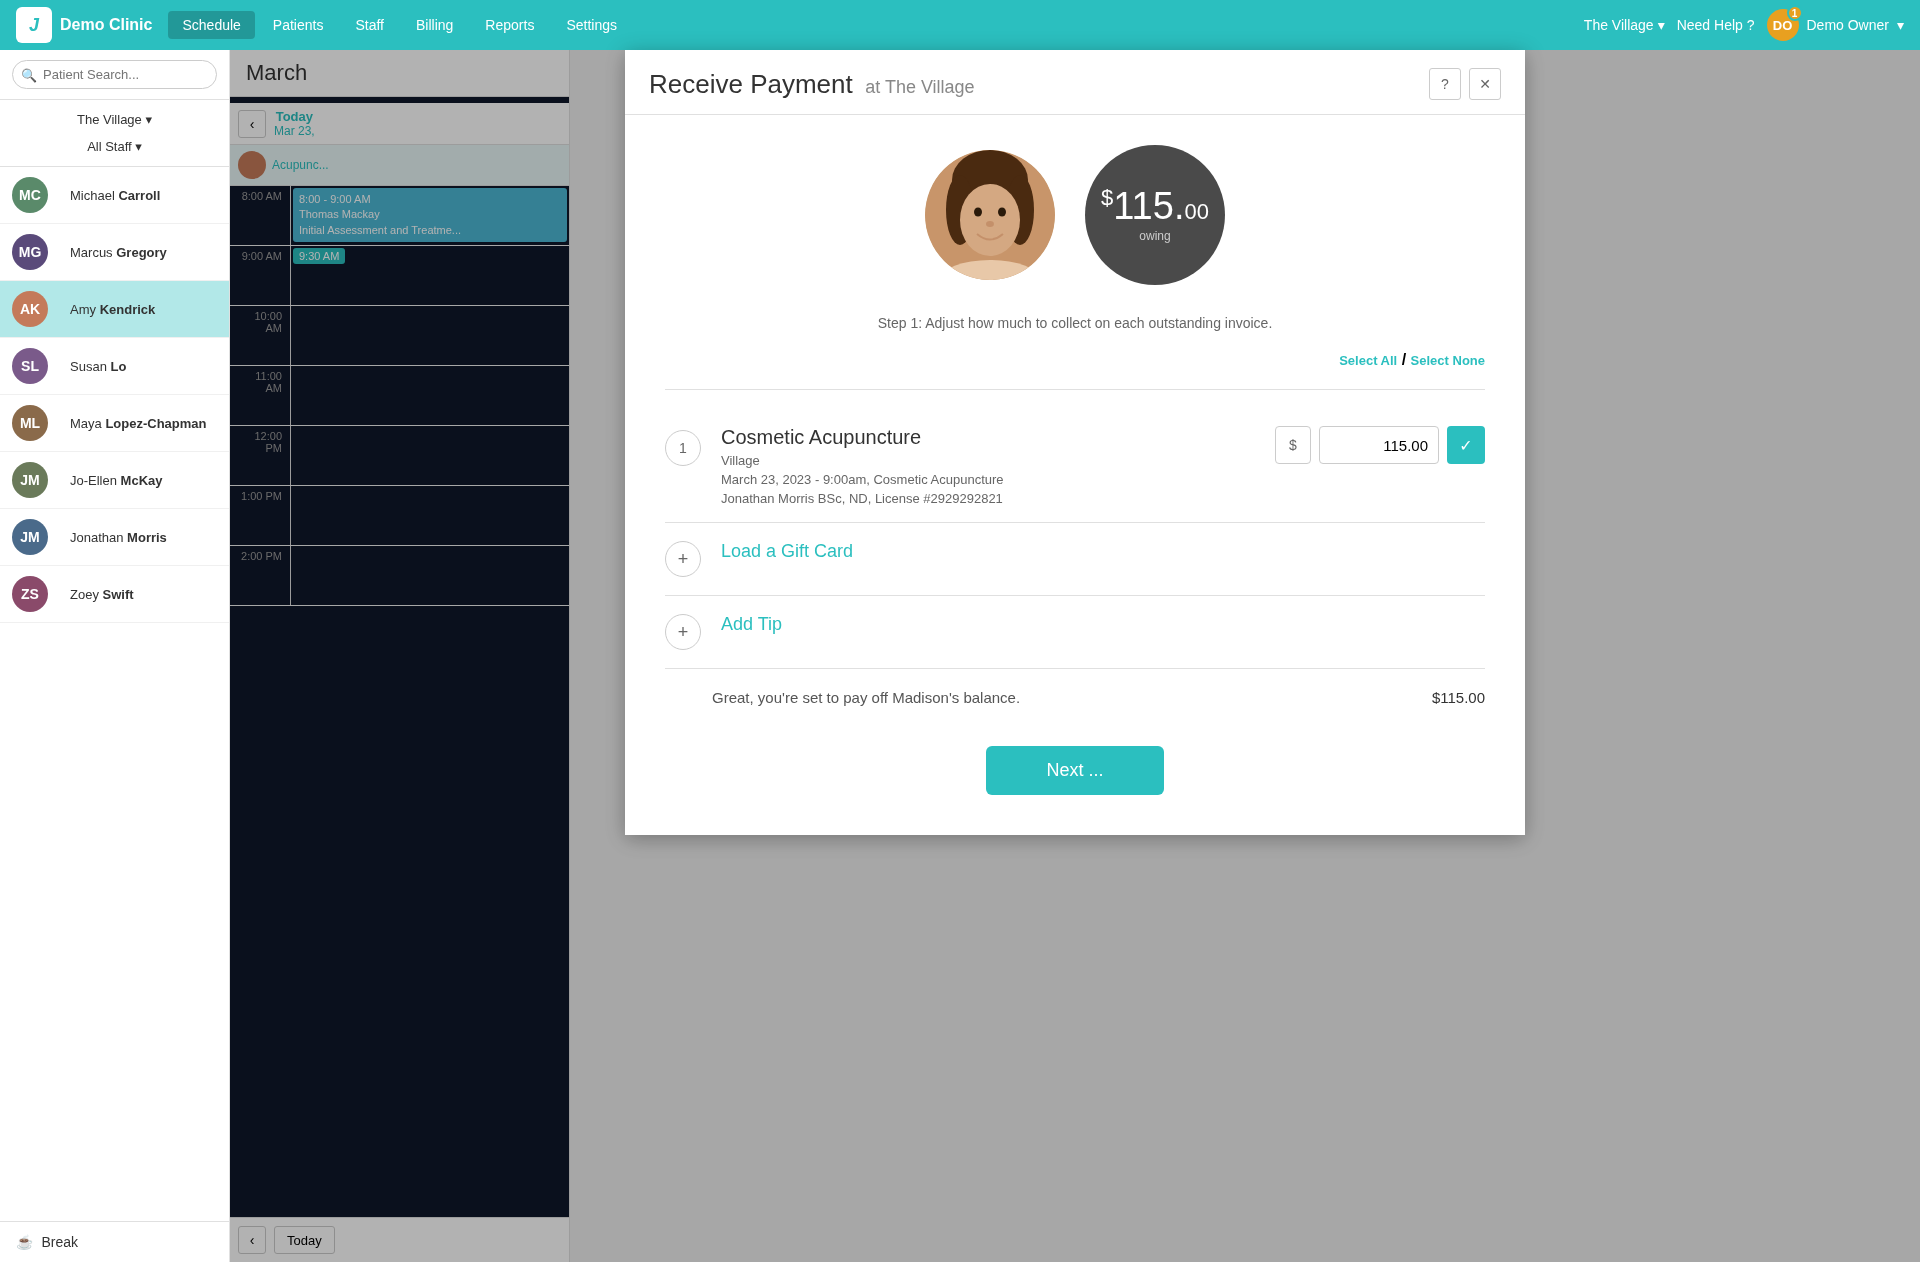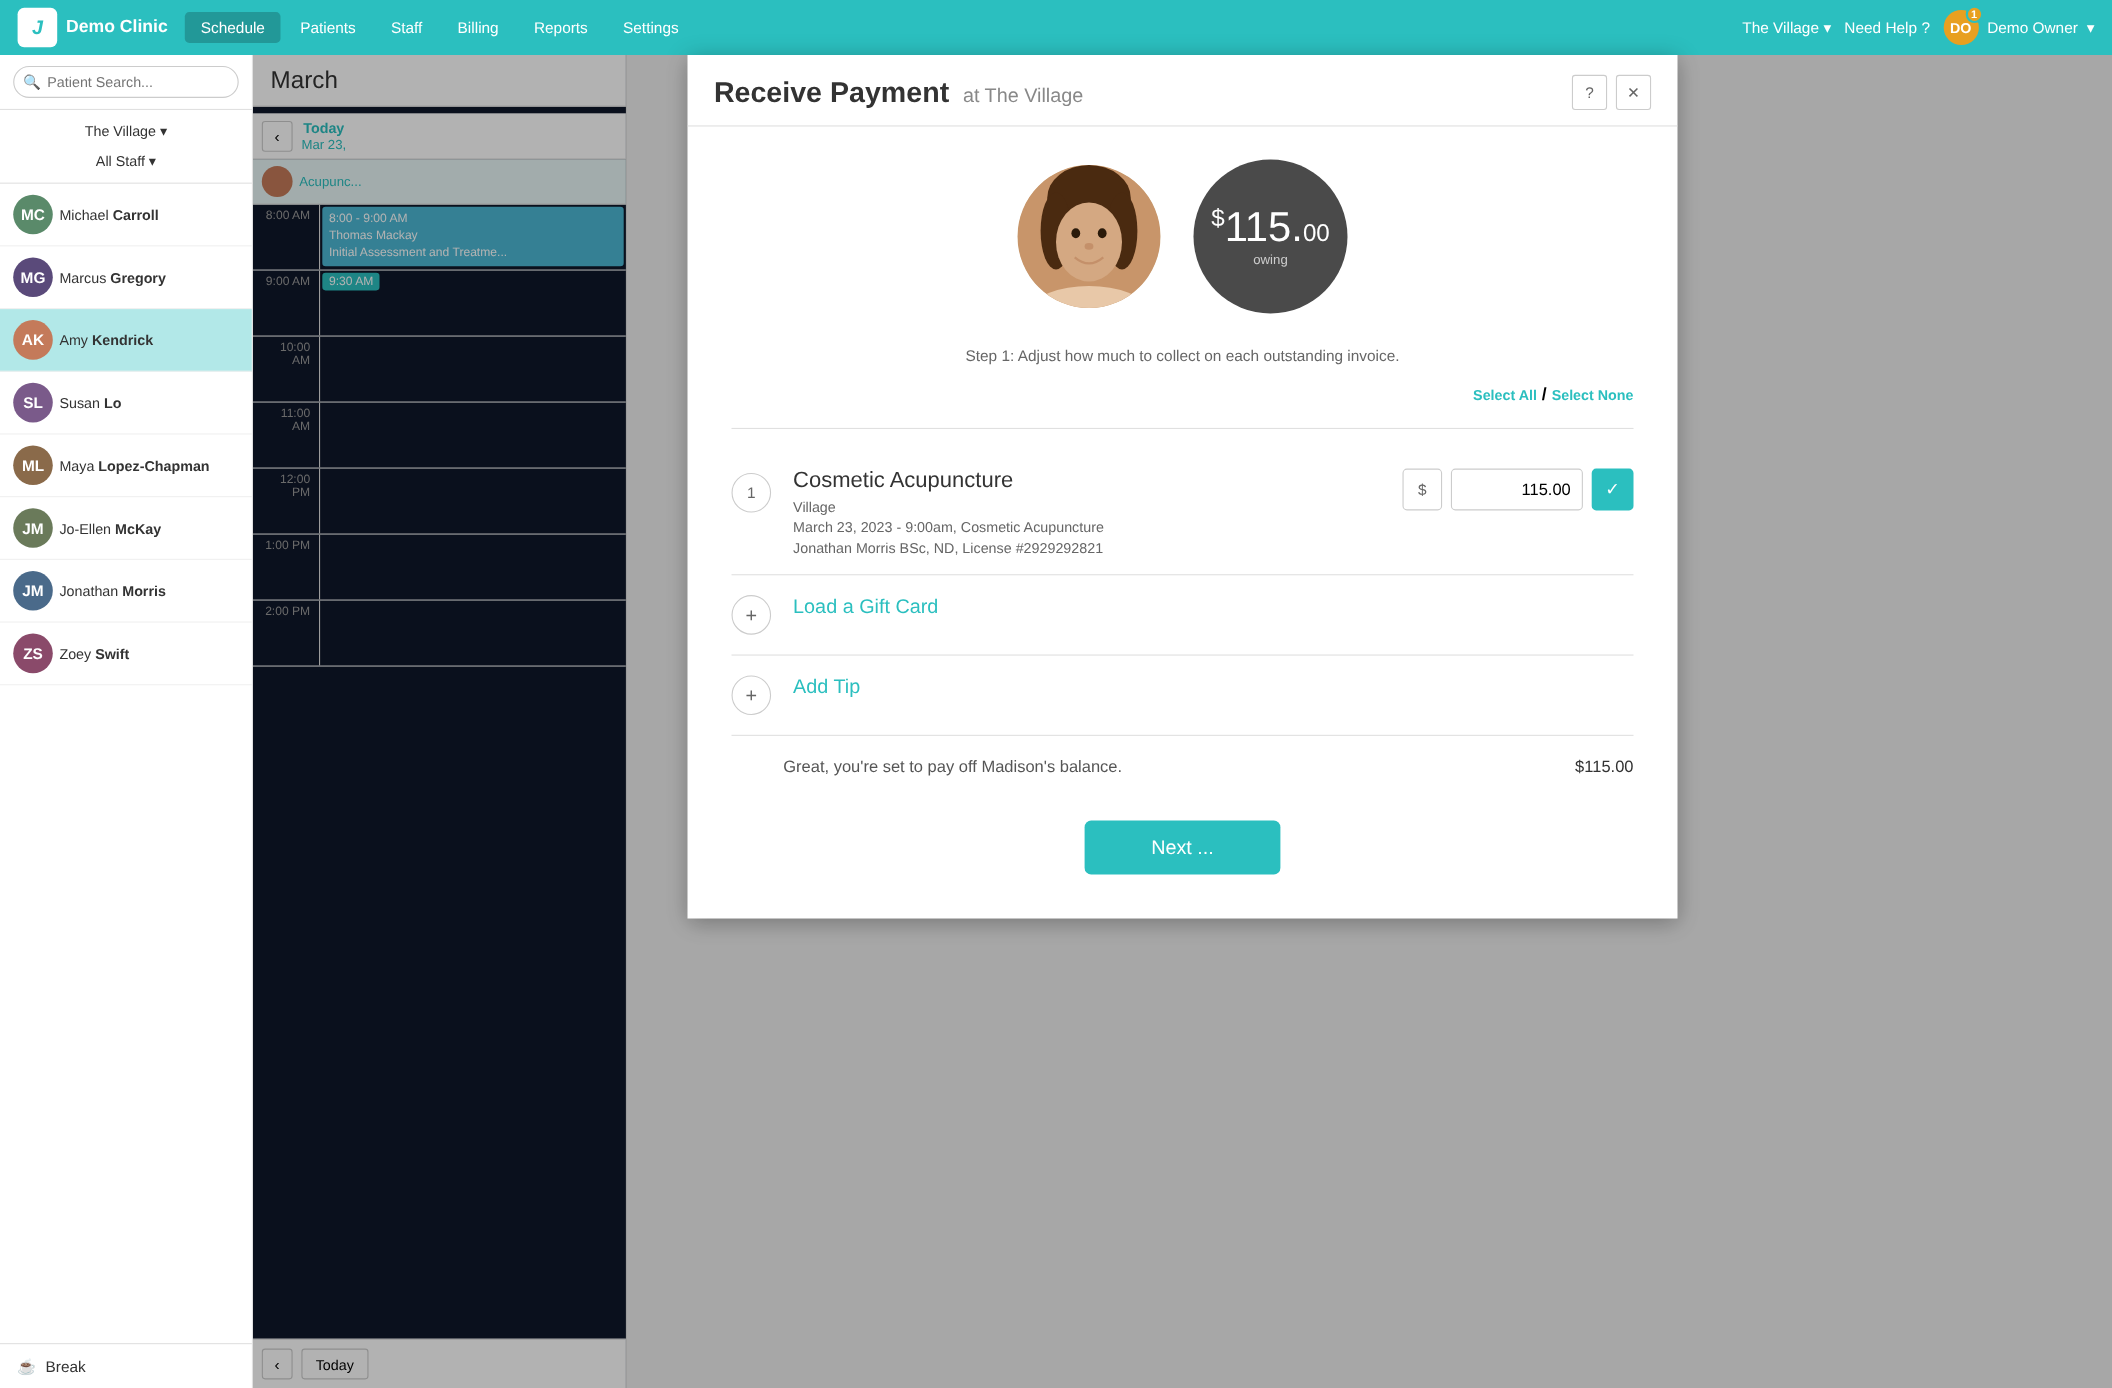--- a/index.html
+++ b/index.html
@@ -160,21 +160,21 @@
       text-align: center;
       padding: 4px;
     }
     .staff-list {
       flex: 1;
       overflow-y: auto;
     }
     .staff-item {
       display: flex;
       align-items: center;
-      gap: 6px;
+      gap: 22px;
       padding: 10px 12px;
       cursor: pointer;
       border-bottom: 1px solid #f0f0f0;
     }
     .staff-item.active {
       background: #b2e8e8;
     }
     .staff-avatar {
       width: 36px;
       height: 36px;
@@ -725,21 +725,21 @@
     <div style="display:flex;gap:8px;padding:8px;border-top:1px solid #e0e0e0;background:white;">
       <button class="schedule-nav-btn">‹</button>
       <button class="today-btn">Today</button>
     </div>
   </div>
 
   <div class="modal-overlay">
     <div class="modal">
       <div class="modal-header">
         <div>
-          <span style="font-size:26px;font-weight:700;color:#333;">Receive Payment</span>
+          <span style="font-size:26px;font-weight:400;color:#333;">Receive Payment</span>
           <span style="font-size:18px;color:#888;margin-left:8px;">at The Village</span>
         </div>
         <div class="modal-header-actions">
           <button class="modal-icon-btn">?</button>
           <button class="modal-icon-btn">✕</button>
         </div>
       </div>
       <div class="modal-body">
 
         <div class="patient-hero">

